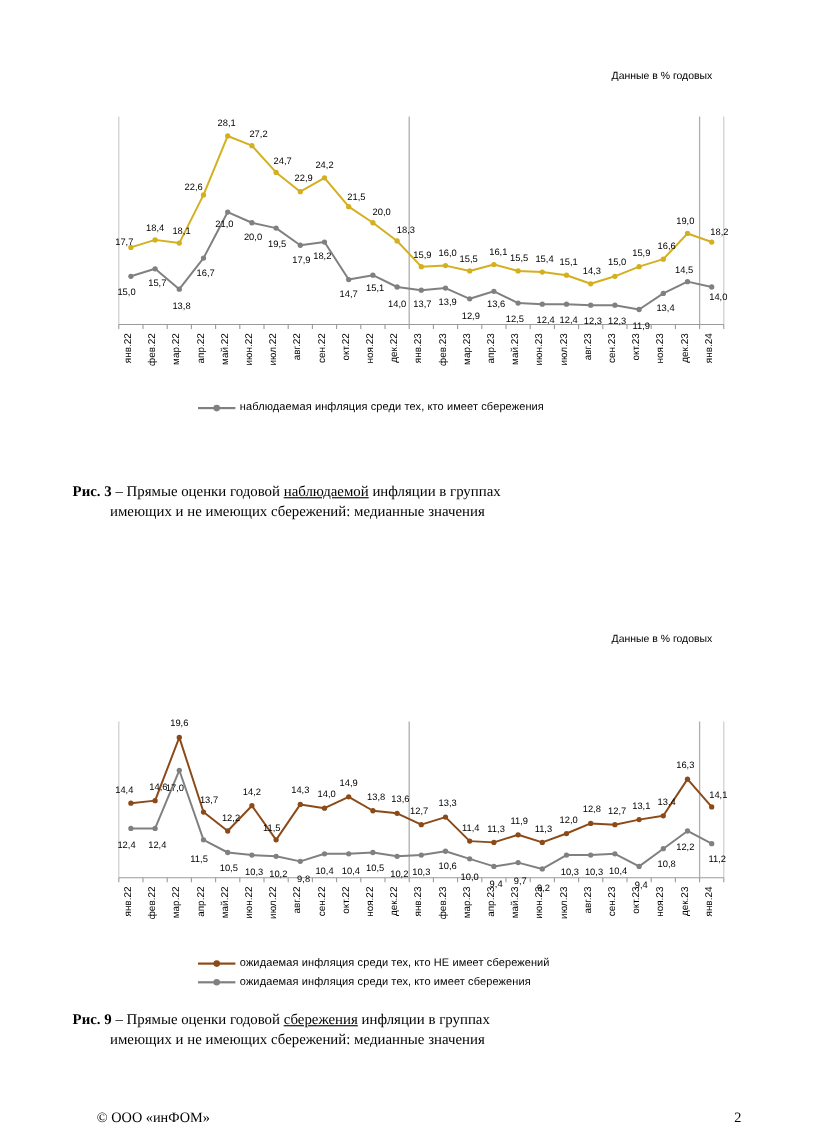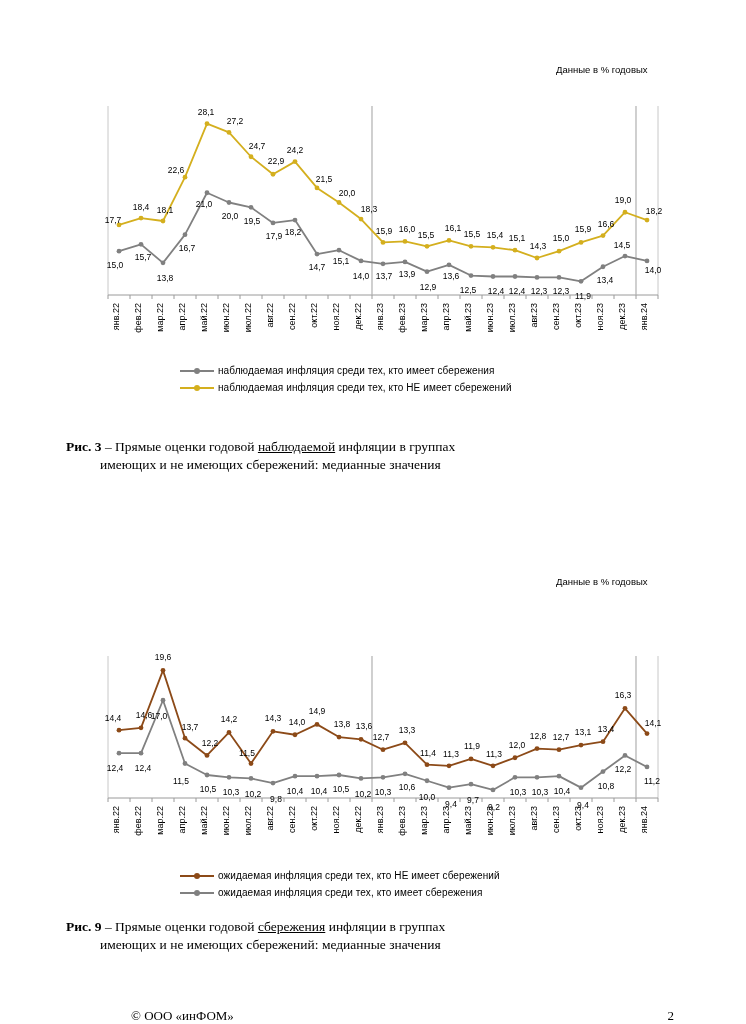--- a/index.html
+++ b/index.html
@@ -94,21 +94,20 @@
     left: 0;
     width: 746px;
     bottom: 16px;
     font-family: "Liberation Serif", serif;
     font-size: 13px;
   }
   .footer-left {
     position: absolute;
     left: 88px;
     top: 0;
-    margin-left: 43px;
   }
   .footer-right {
     position: absolute;
     right: 72px;
     top: 0;
   }
   svg text {
     font-family: "Liberation Sans", sans-serif;
   }
 </style>
@@ -283,27 +282,20 @@
   </div>
 
   <div class="legend" style="left:180px; top:362px;">
     <div class="legend-row">
       <span class="legend-mark">
         <i style="background:#808080"></i>
           <b style="background:#808080"></b>
       </span>
       <span class="legend-label">наблюдаемая  инфляция   среди тех, кто имеет сбережения</span>
     </div>
-    <div class="legend-row">
-      <span class="legend-mark">
-        <i style="background:#D4AF1E"></i>
-          <b style="background:#D4AF1E"></b>
-      </span>
-      <span class="legend-label">наблюдаемая  инфляция   среди тех, кто НЕ имеет сбережений</span>
-    </div>
   </div>
 
   <div class="caption" style="top:438px;">
     <span class="cap-inner">
       <b>Рис. 3</b><span> – </span><span>Прямые оценки годовой </span><u>наблюдаемой</u><span> инфляции в группах</span>
       <span class="cap-line2">имеющих и не имеющих сбережений: медианные значения</span>
     </span>
   </div>
 
   <div class="units-note" style="left:556px; top:576px;">Данные в % годовых</div>

